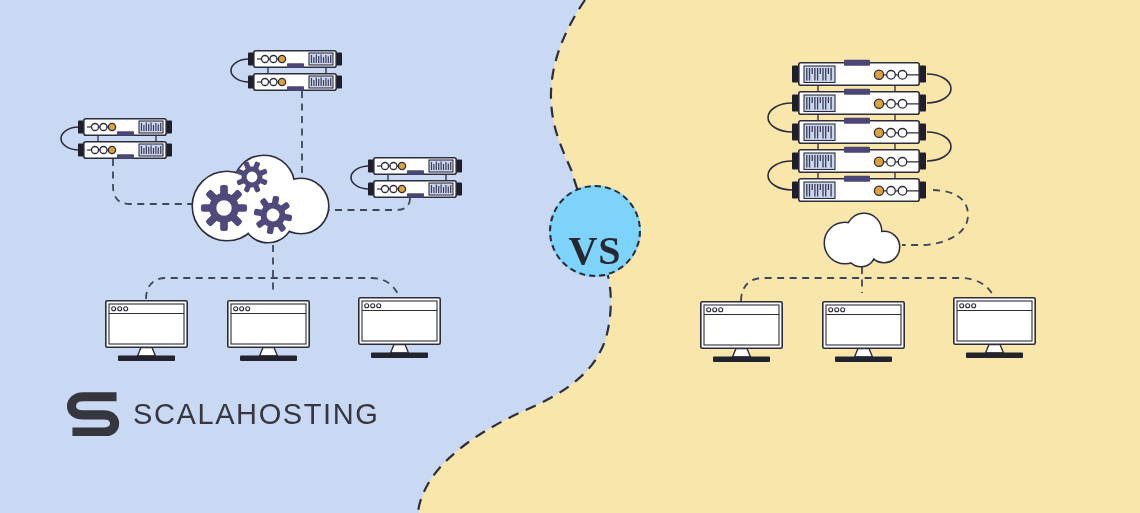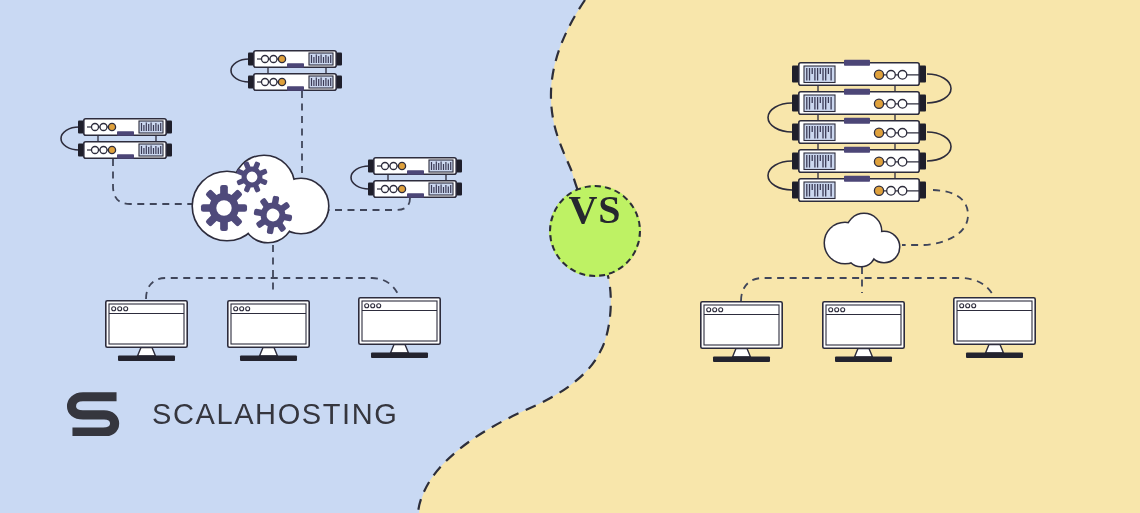--- a/index.html
+++ b/index.html
@@ -4,31 +4,31 @@
 <style>
   html,body{margin:0;padding:0;background:#e8edf5;}
   .stage{
     position:relative;width:1140px;height:513px;overflow:hidden;
     background:#c9d9f3;
     font-family:"Liberation Sans",sans-serif;
   }
   .stage svg.scene{position:absolute;left:0;top:0;}
   .vs-badge{
     position:absolute;left:549px;top:185px;width:92px;height:92px;
-    background:#bef264;border:2.5px dashed #2b2c36;border-radius:50%;
-    display:flex;align-items:flex-start;justify-content:center;
+    background:#7dd3fc;border:2.5px dashed #2b2c36;border-radius:50%;
+    display:flex;align-items:flex-end;justify-content:center;
     box-sizing:border-box;
   }
   .vs-badge span{
     font-family:"Liberation Serif",serif;font-weight:700;font-size:40px;
     color:#26272f;letter-spacing:1px;transform:translateY(-1px);
   }
   .brand{
     position:absolute;left:66px;top:390px;height:46px;
-    display:flex;align-items:center;gap:29px;
+    display:flex;align-items:center;gap:10px;
   }
   .brand .brand-name{
     font-size:29px;font-weight:500;color:#35363e;letter-spacing:1.6px;
     transform:translateY(1px);
   }
 </style>
 </head>
 <body>
 
 <div class="stage">

